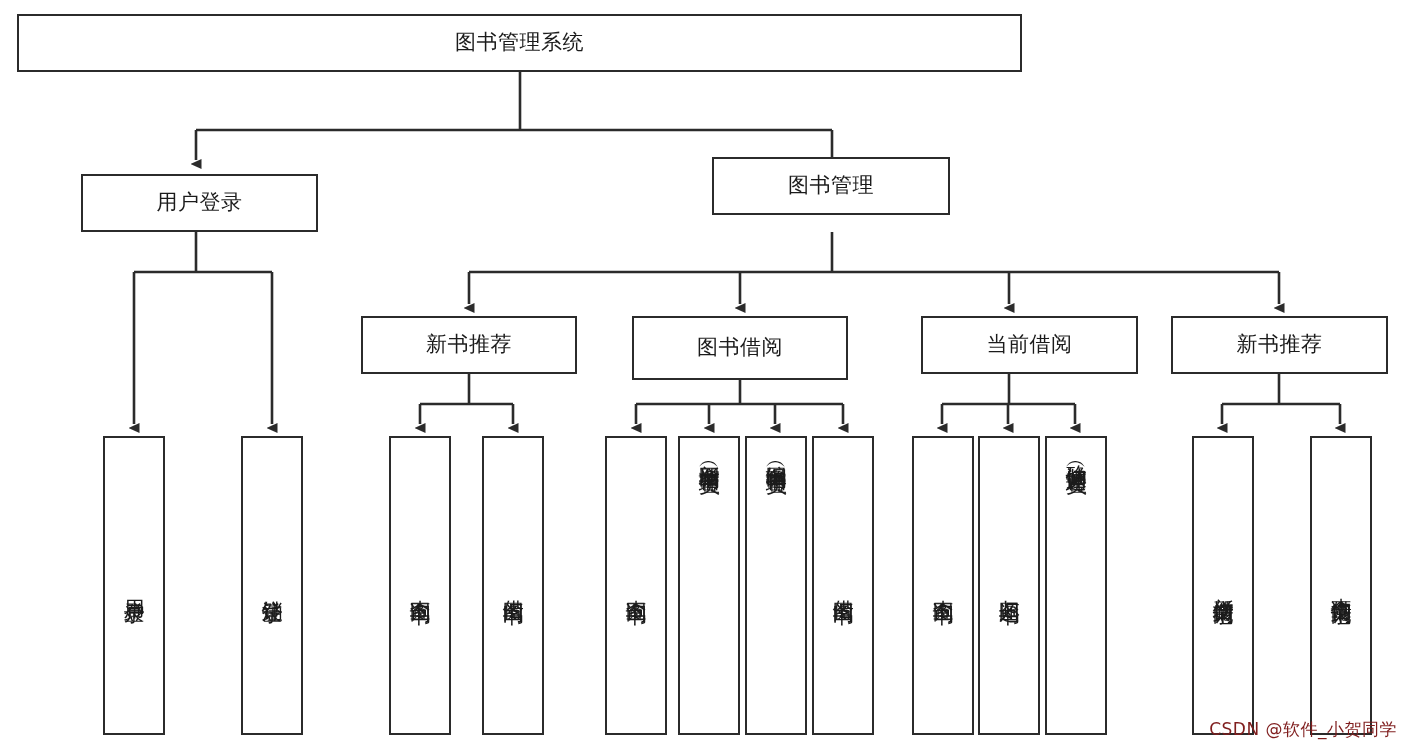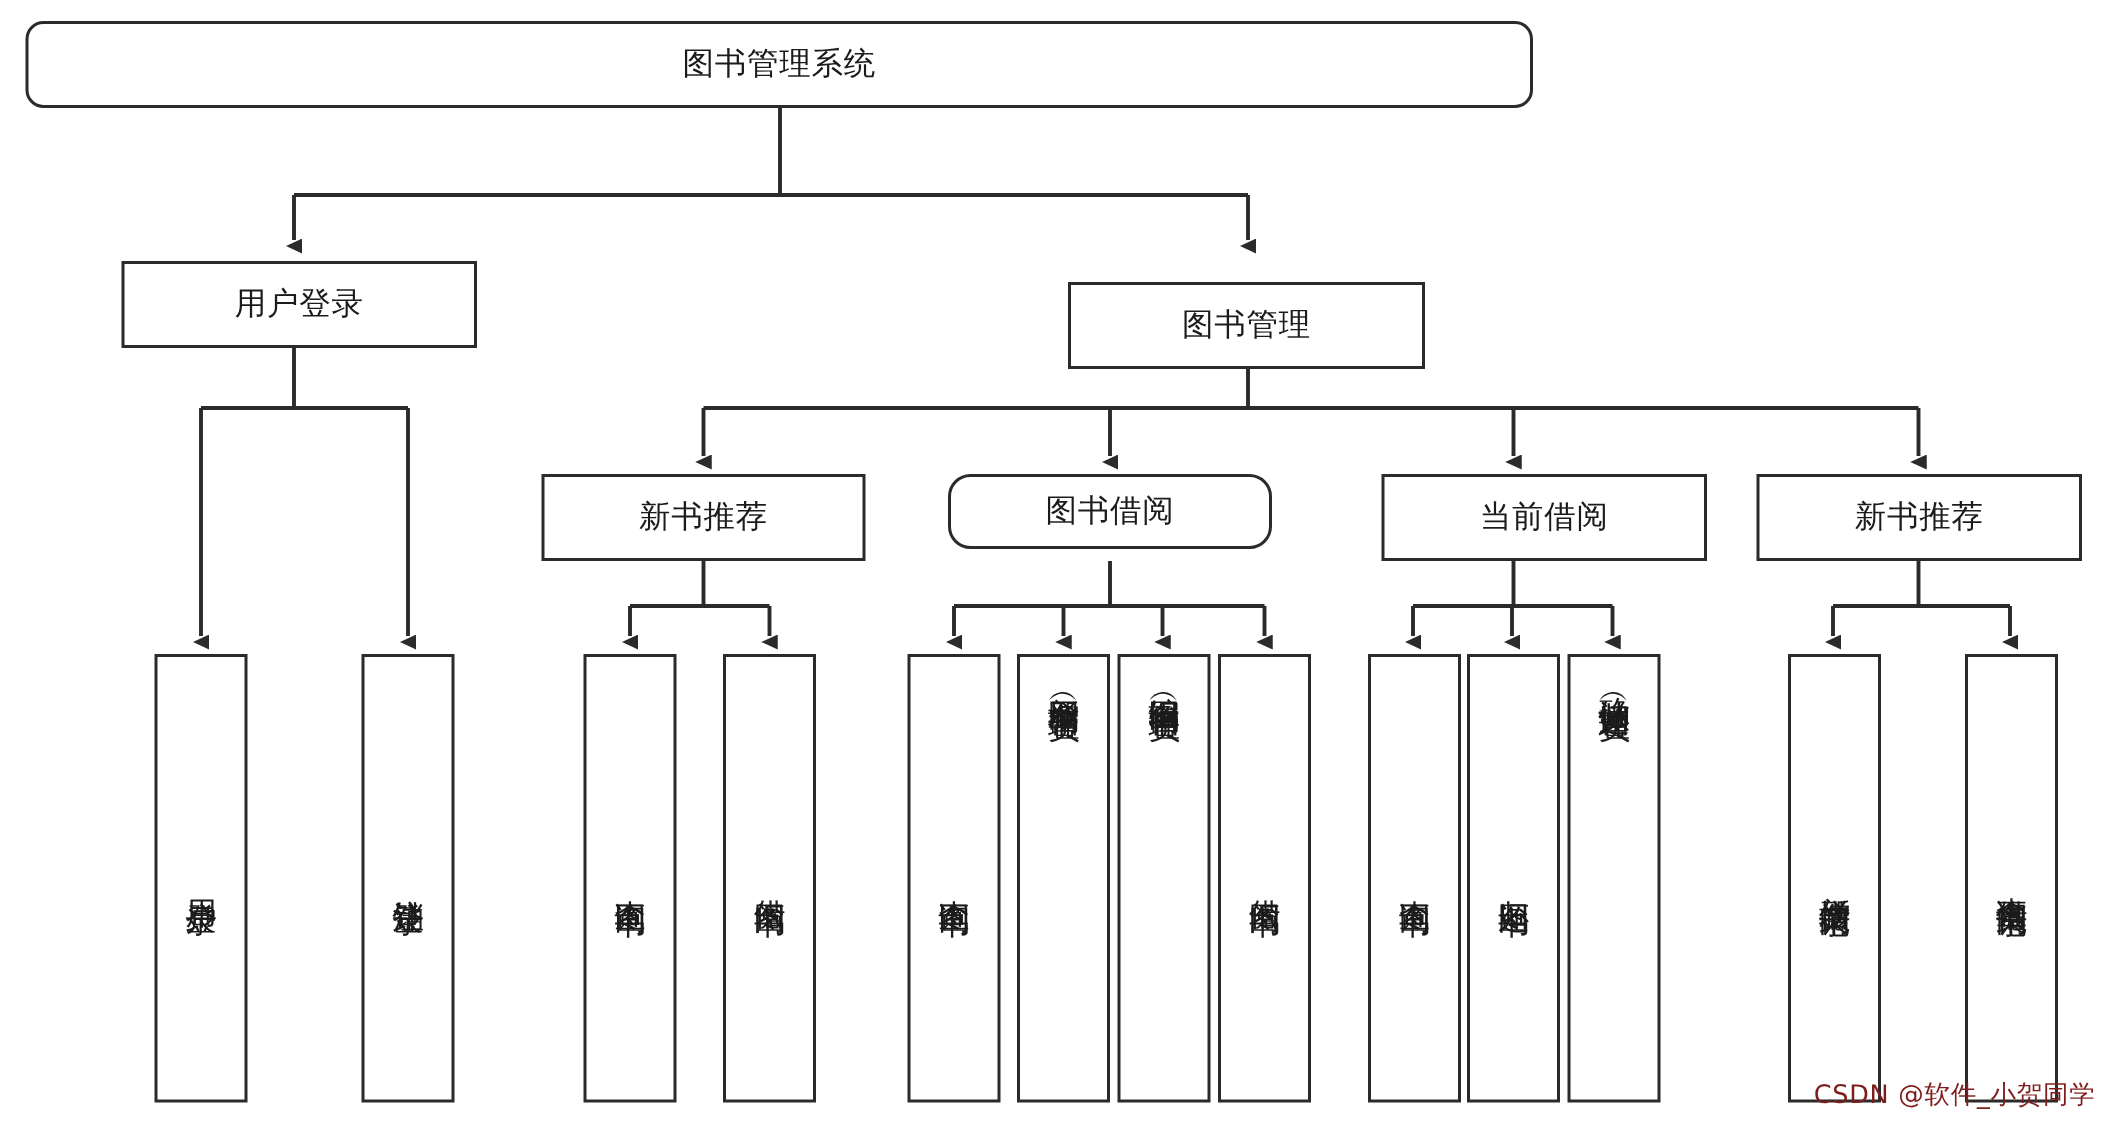--- a/index.html
+++ b/index.html
@@ -121,35 +121,35 @@
       <path d="M1008,404 L1008,424" marker-end="url(#arrow)"></path>
       <path d="M1075,404 L1075,424" marker-end="url(#arrow)"></path>
 
       <path d="M1279,374 L1279,404"></path>
       <path d="M1222,404 L1340,404"></path>
       <path d="M1222,404 L1222,424" marker-end="url(#arrow)"></path>
       <path d="M1340,404 L1340,424" marker-end="url(#arrow)"></path>
     </g>
   </svg>
 
-  <div class="node" style="left:17px; top:14px; width:1005px; height:58px;border-radius:12px;">
+  <div class="node" style="left:17px; top:14px; width:1005px; height:58px;">
     <span class="label">图书管理系统</span>
   </div>
 
   <div class="node" style="left:81px; top:174px; width:237px; height:58px;">
     <span class="label">用户登录</span>
   </div>
-  <div class="node" style="left:712px; top:188px; width:238px; height:58px;">
+  <div class="node" style="left:712px; top:157px; width:238px; height:58px;">
     <span class="label">图书管理</span>
   </div>
 
   <div class="node" style="left:361px; top:316px; width:216px; height:58px;">
     <span class="label">新书推荐</span>
   </div>
-  <div class="node" style="left:632px; top:316px; width:216px; height:50px;border-radius:15px;">
+  <div class="node" style="left:632px; top:316px; width:216px; height:64px;">
     <span class="label">图书借阅</span>
   </div>
   <div class="node" style="left:901px; top:316px; width:217px; height:58px;margin-left:20px;">
     <span class="label">当前借阅</span>
   </div>
   <div class="node" style="left:1171px; top:316px; width:217px; height:58px;">
     <span class="label">新书推荐</span>
   </div>
 
   <div class="node vertical centered" style="left:103px; top:436px; width:62px; height:299px;">

